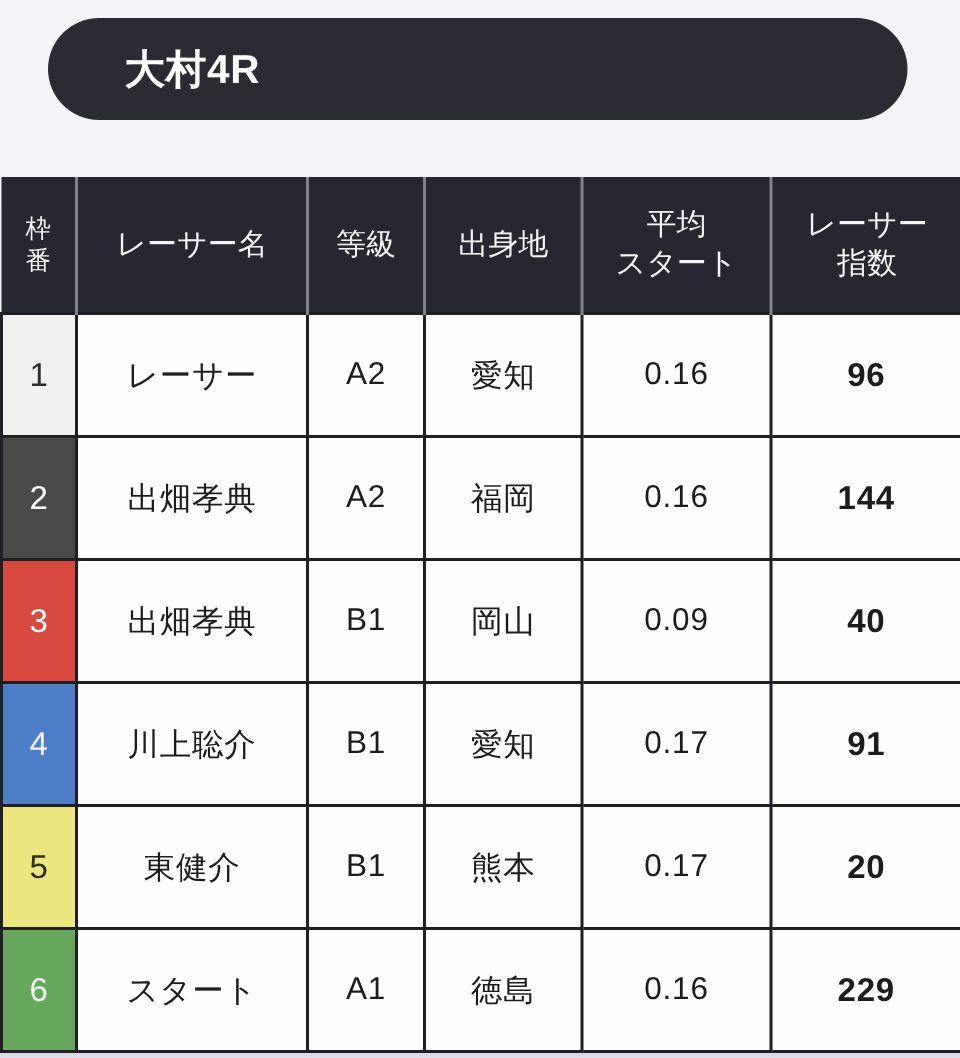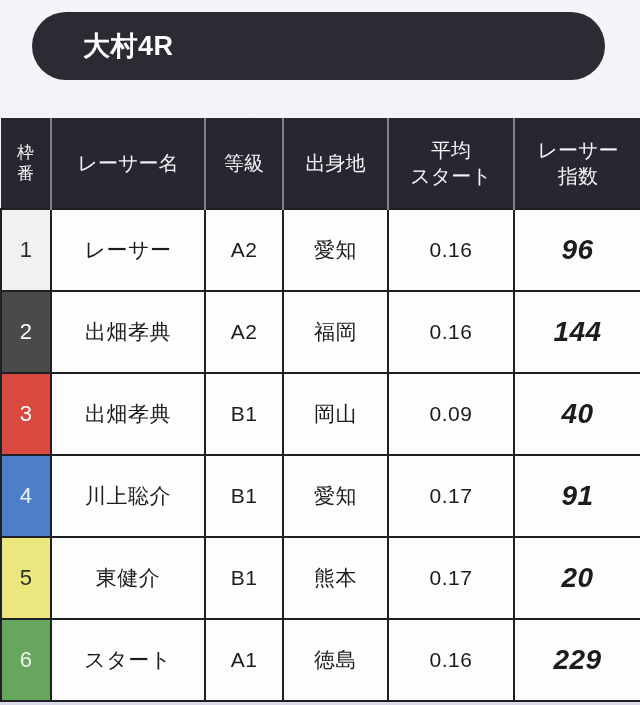--- a/index.html
+++ b/index.html
@@ -69,21 +69,21 @@
     height: 80px;
     background: #fdfdfe;
     border: 2px solid #1f1f24;
     text-align: center;
     vertical-align: middle;
     font-size: 21px;
     color: #1c1c1c;
     padding: 0;
     letter-spacing: 0.5px;
   }
-  tbody td.cell-index { font-weight: 700; font-size: 28px; letter-spacing: 0.5px; font-style: italic; }
+  tbody td.cell-index { font-weight: 700; font-size: 22px; letter-spacing: 0.5px; }
   tbody td.cell-lane  { font-size: 22px; }
 
   
   .lane-1 { background: #f1f1ef; color: #2d2d2d; }
   .lane-2 { background: #4a4a4a; color: #ffffff; }
   .lane-3 { background: #d8493f; color: #ffffff; }
   .lane-4 { background: #4d7ec8; color: #eef3fb; }
   .lane-5 { background: #ebe77e; color: #2d2d2d; }
   .lane-6 { background: #67a75d; color: #eef5ec; }
 </style>

